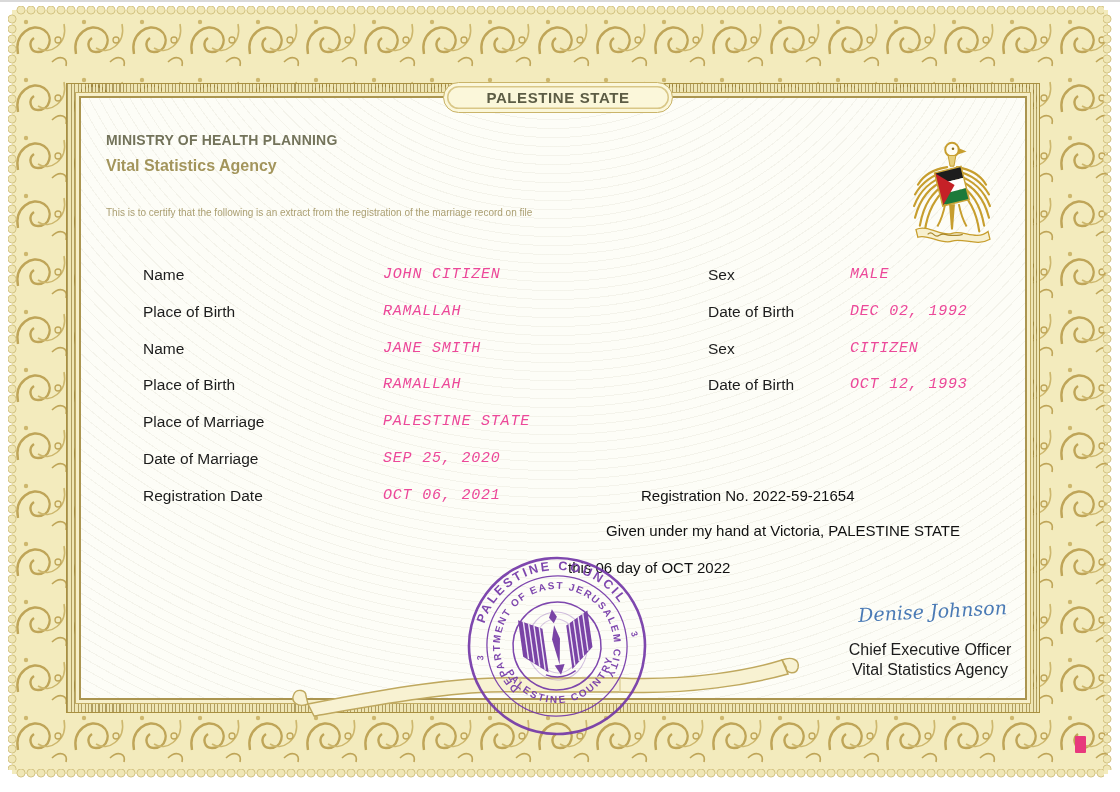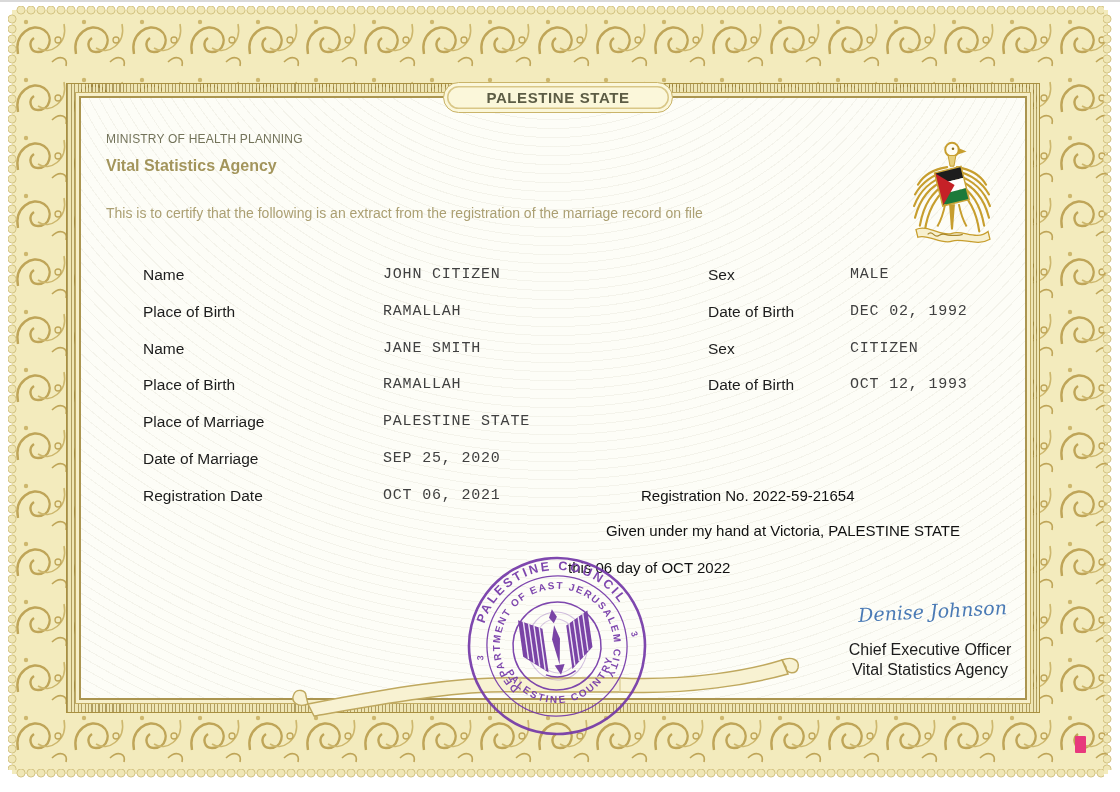--- a/index.html
+++ b/index.html
@@ -25,25 +25,25 @@
 
   
   .banner{left:443px;top:82px;width:230px;height:31px;z-index:4;background:#fbf7da;
           border:1.5px solid #cab46a;border-radius:16px;box-sizing:border-box;
           box-shadow:inset 0 0 0 3px #fbf7da, inset 0 0 0 4.5px #d9c787;
           display:flex;align-items:center;justify-content:center;}
   .banner span{font-weight:bold;font-size:15px;letter-spacing:0.6px;color:#5c5c45;}
 
   
   .z3{z-index:3;}
-  .ministry{left:106px;top:132px;font-size:12px;font-weight:normal;color:#73735a;letter-spacing:0.2px;}
+  .ministry{left:106px;top:132px;font-size:14px;font-weight:bold;color:#73735a;letter-spacing:0.2px;}
   .agency{left:106px;top:157px;font-size:16px;font-weight:bold;color:#a3955c;}
-  .intro{left:106px;top:203px;font-size:14px;color:#ab9f72;line-height:20px;}
+  .intro{left:106px;top:203px;font-size:10px;color:#ab9f72;line-height:20px;}
   .label{font-size:15.5px;color:#1c1c1c;}
-  .value{font-family:"Liberation Mono","DejaVu Sans Mono",monospace;font-size:15px;letter-spacing:0.8px;color:#404040;}
+  .value{font-family:"Liberation Mono","DejaVu Sans Mono",monospace;font-size:15px;letter-spacing:0.8px;color:#ec4899;font-style:italic;}
   .blacktext{font-size:15px;color:#111111;}
   .sig-name{left:845px;top:600px;width:175px;text-align:center;z-index:6;
             font-family:"DejaVu Serif",serif;font-style:italic;font-size:19px;color:#4a7ab5;transform:rotate(-3deg);}
   .sig-block{left:820px;top:640px;width:220px;text-align:center;z-index:6;font-size:16px;color:#1c1c1c;line-height:19.5px;}
 
   .ribbon{left:280px;top:648px;z-index:4;}
   .stamp{left:462px;top:551px;z-index:5;opacity:0.92;}
   .emblem{left:898px;top:136px;z-index:3;}
   .pink-marker{left:1075px;top:736px;width:11px;height:17px;background:#e8397d;z-index:7;border-radius:1px;}
 </style>

